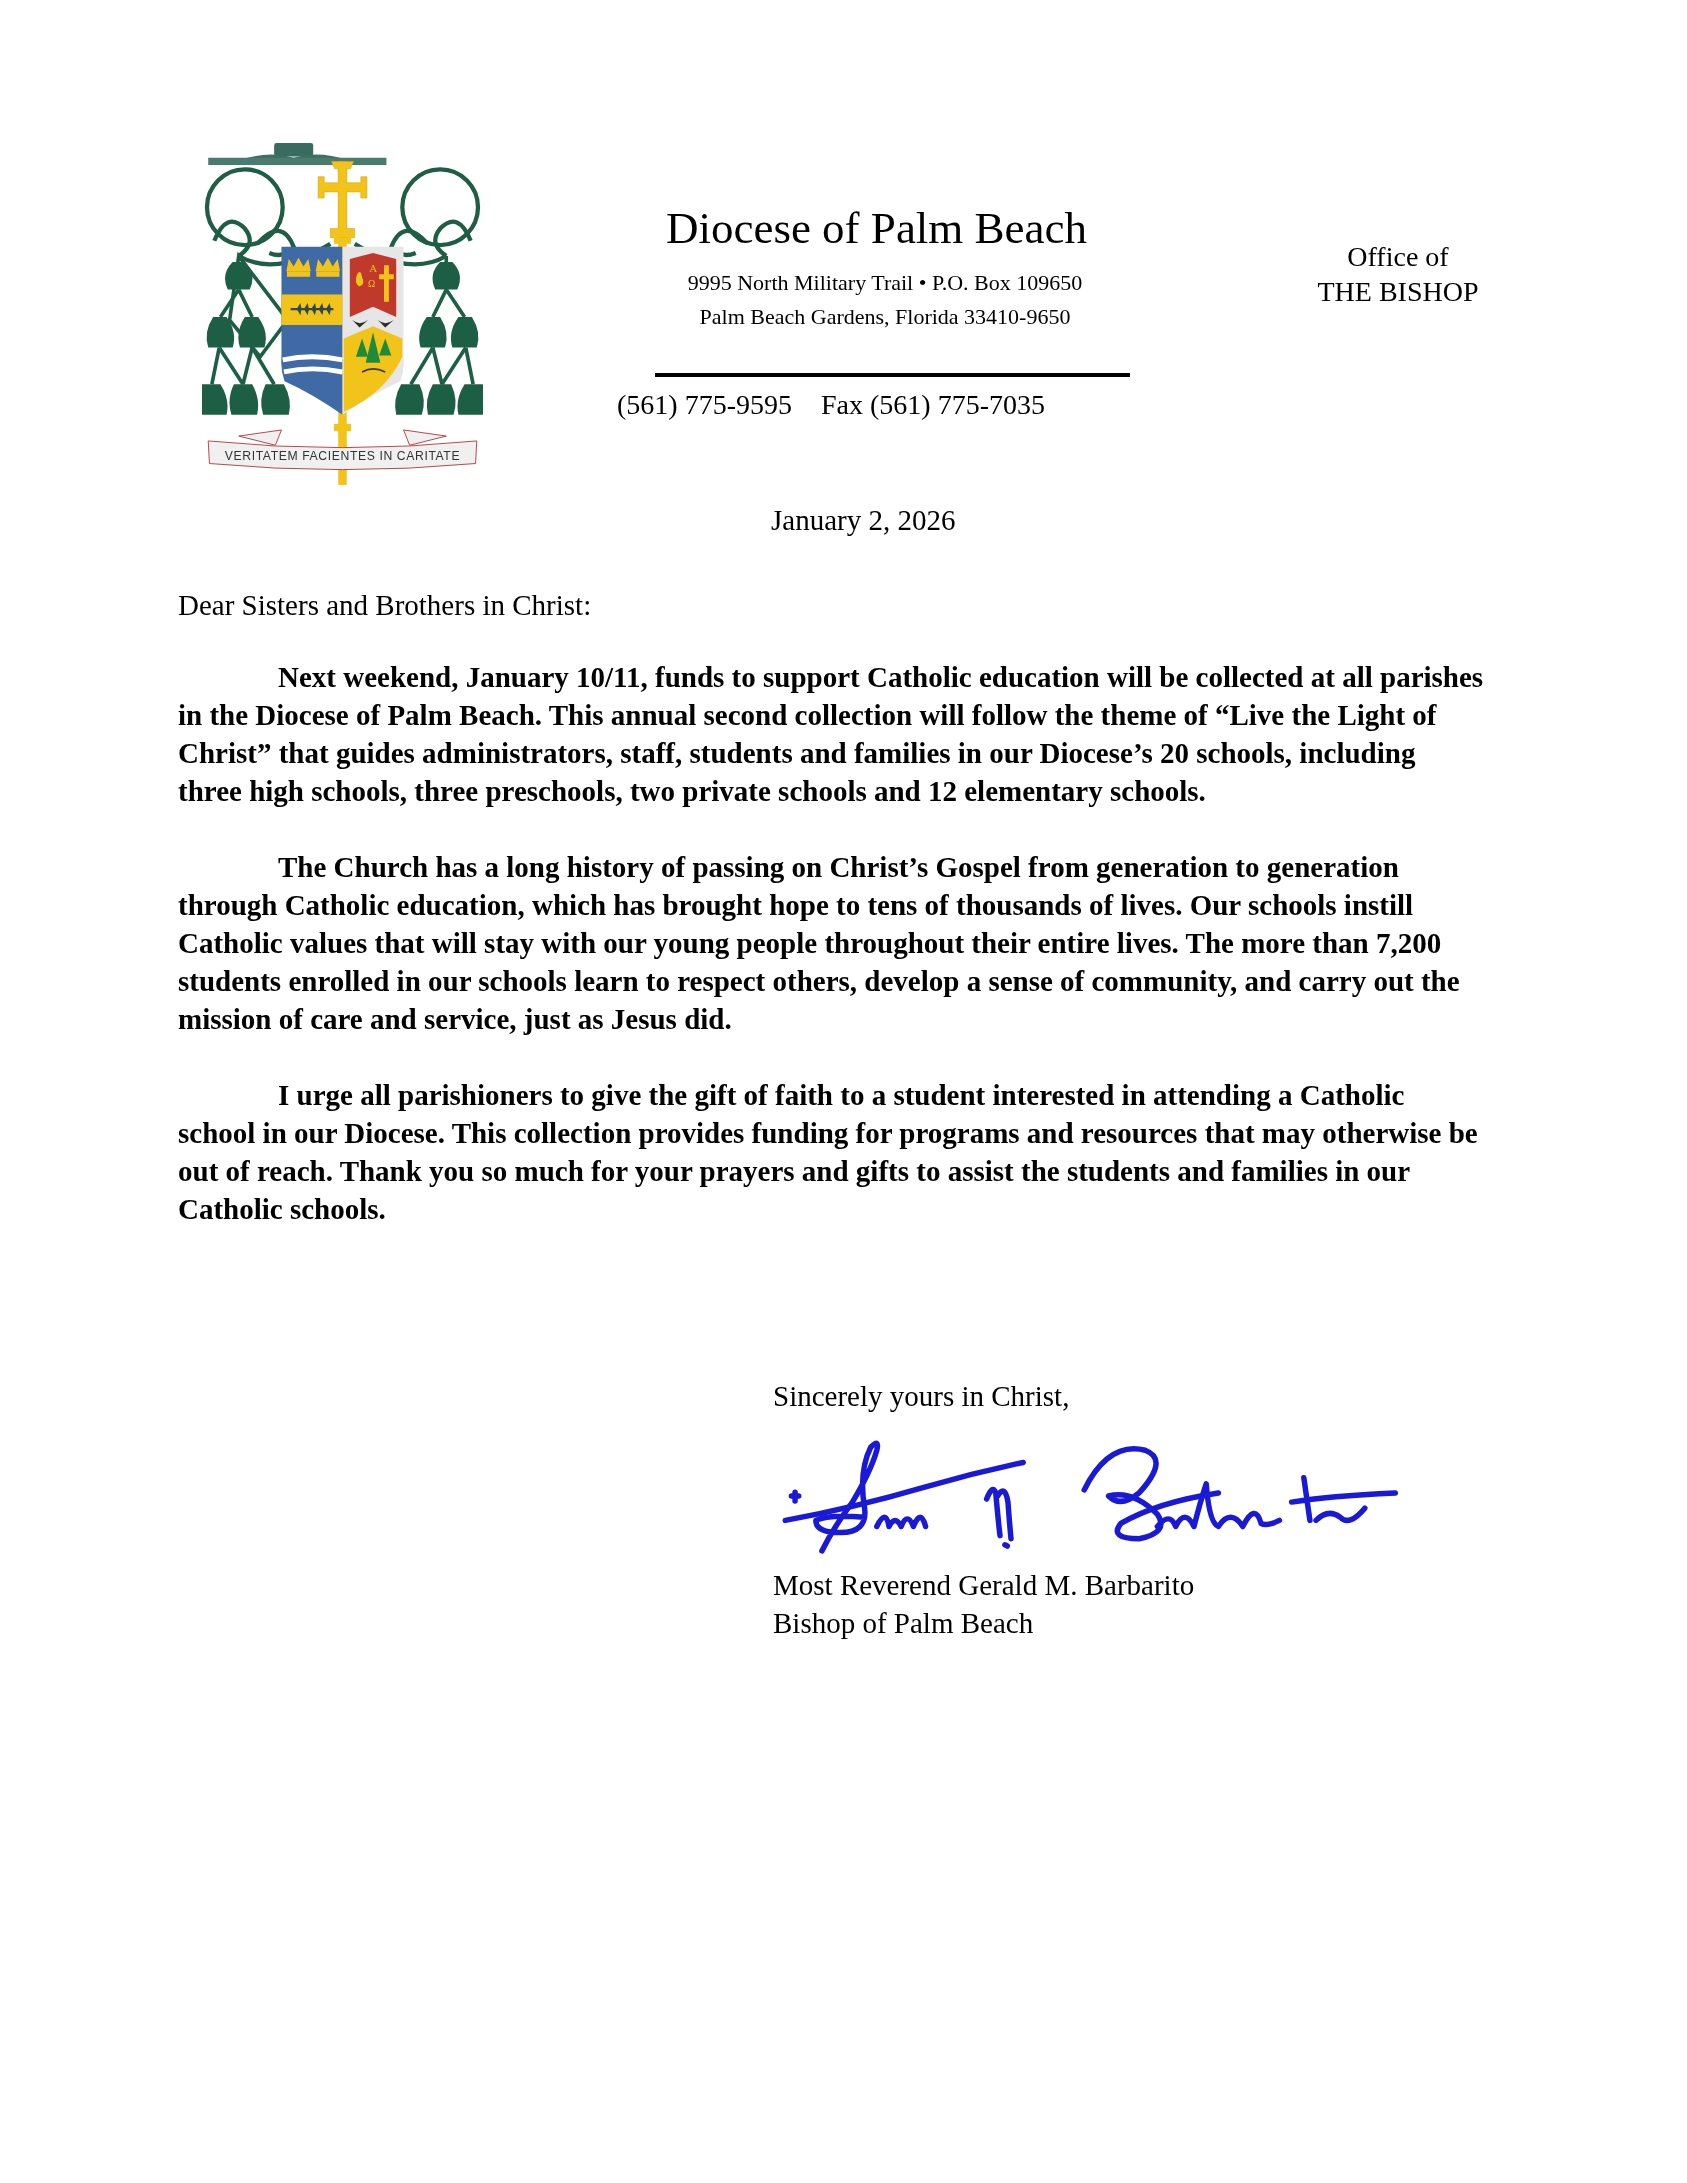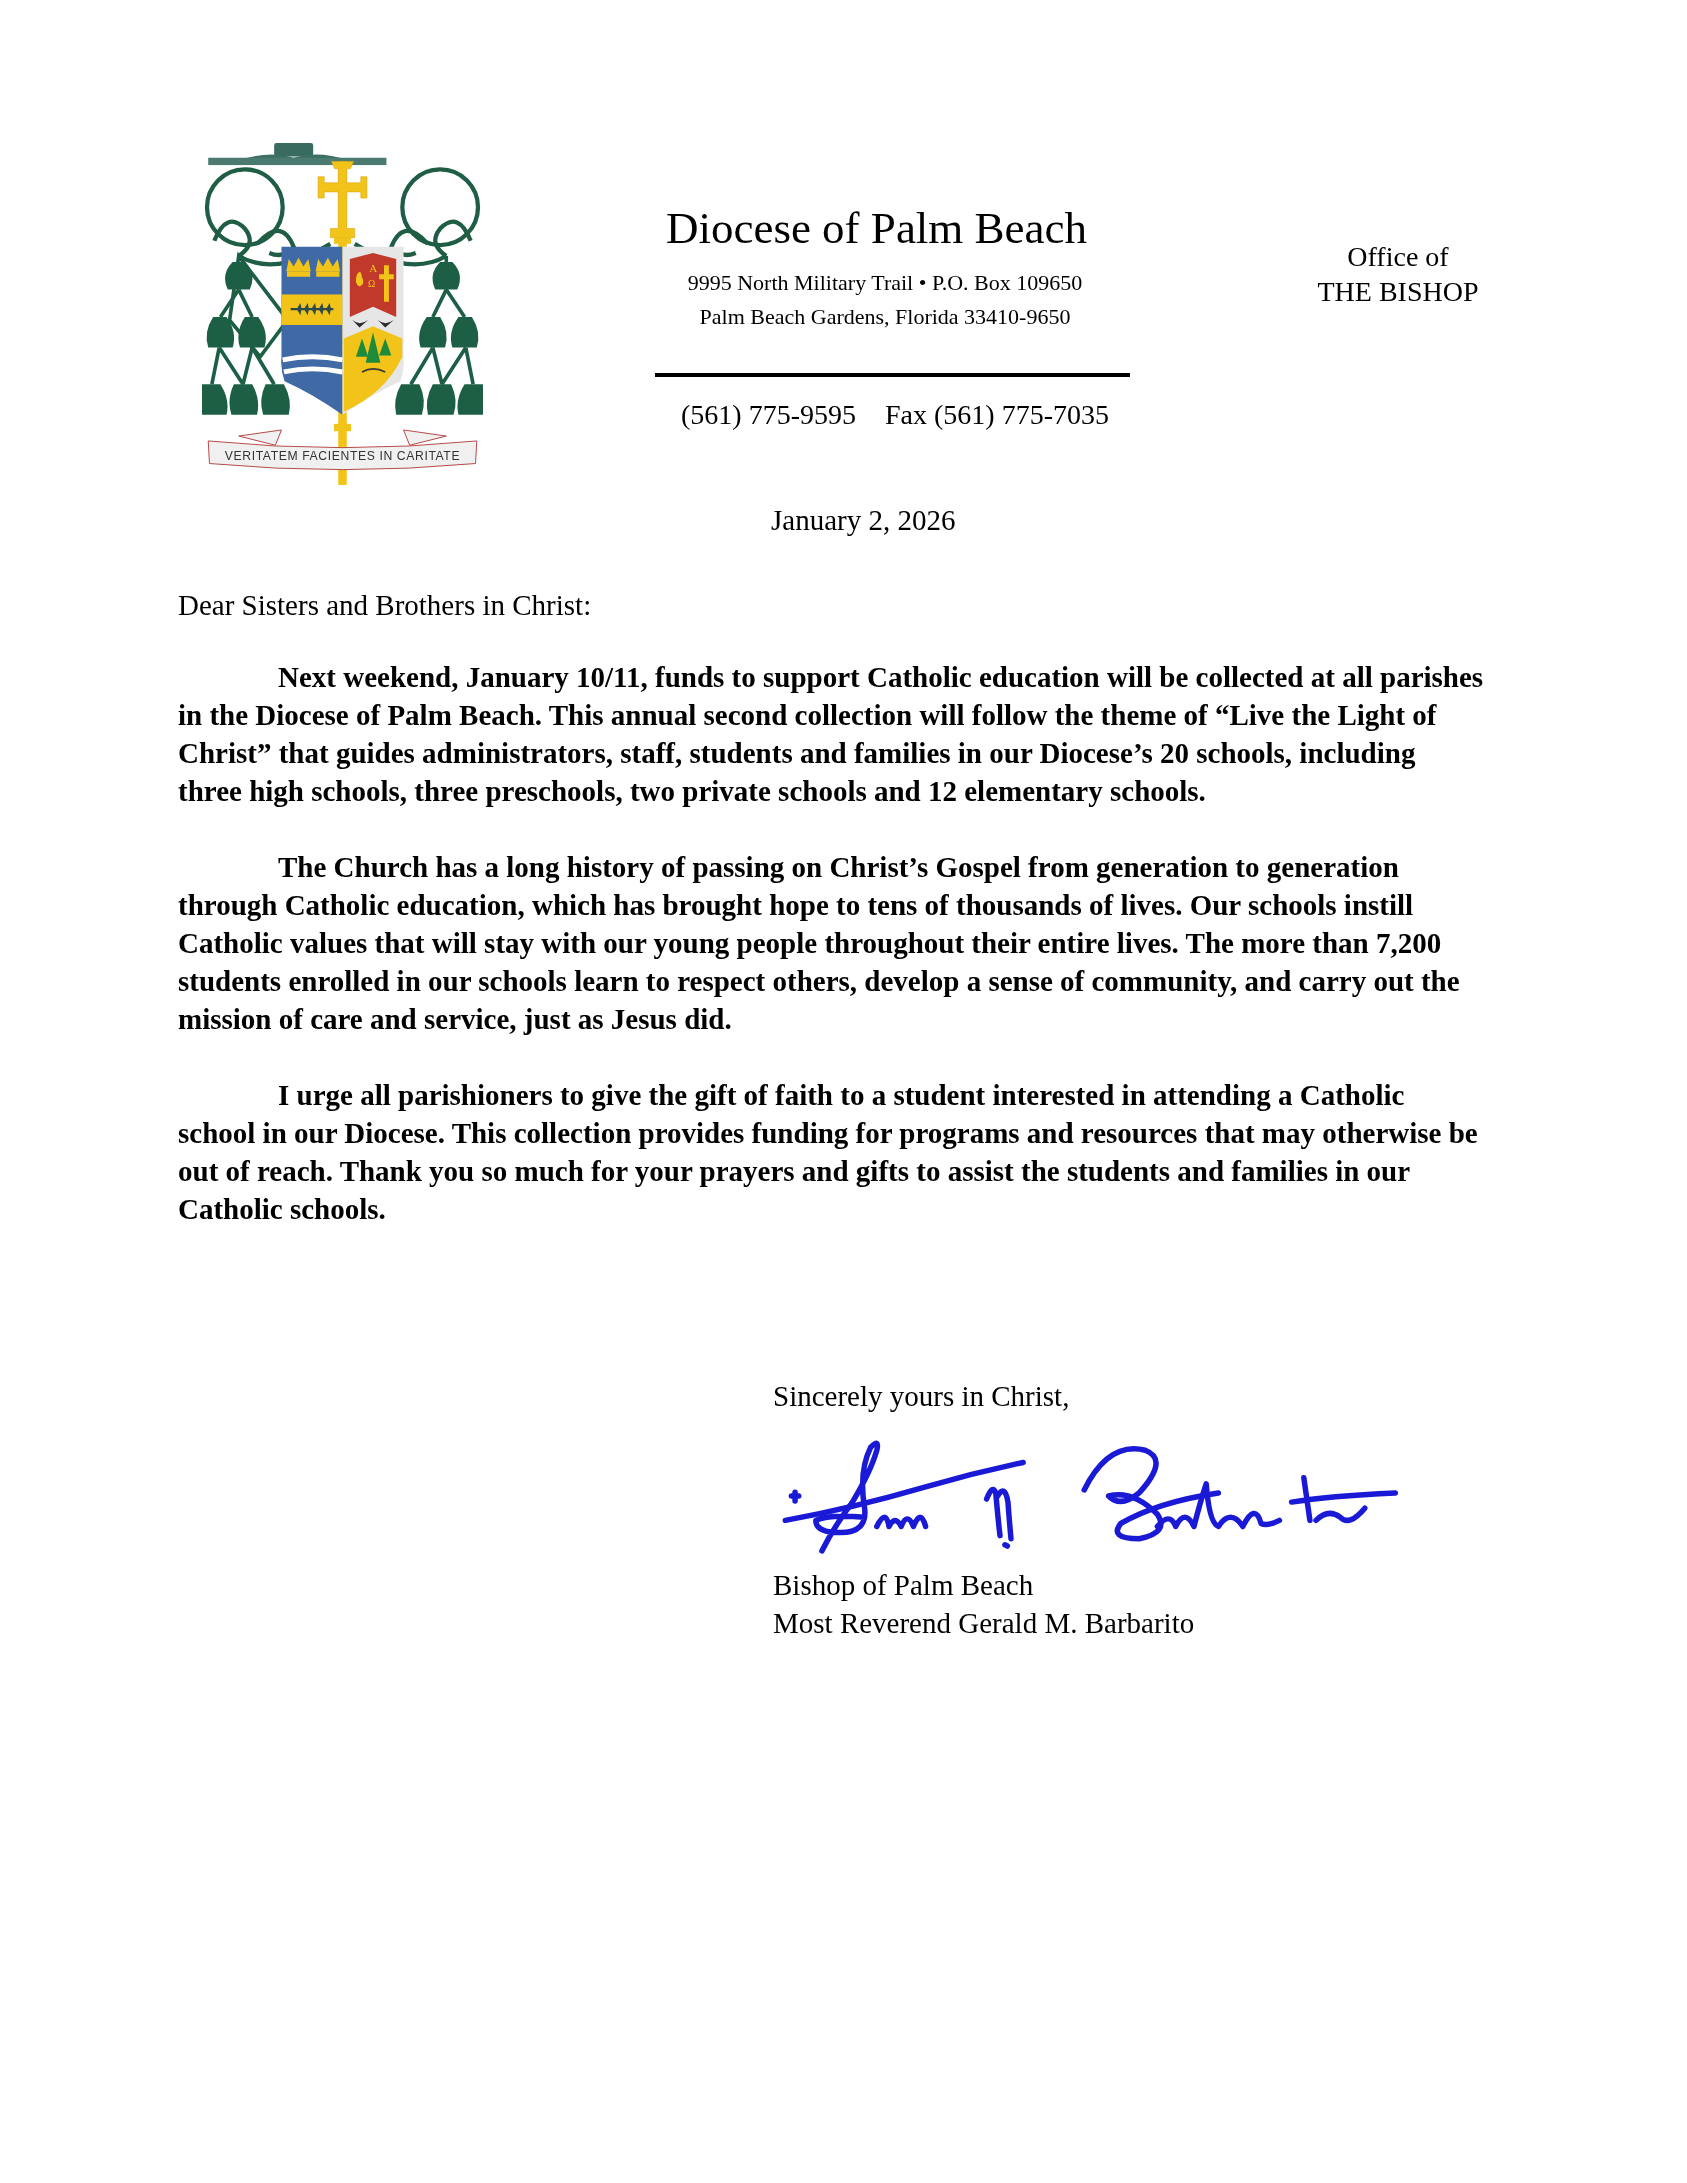--- a/index.html
+++ b/index.html
@@ -3,21 +3,21 @@
   <meta charset="utf-8">
   <style>
     html, body { margin: 0; padding: 0; background: #ffffff; }
     body { width: 1687px; height: 2183px; position: relative; overflow: hidden;
            font-family: "Liberation Serif", "DejaVu Serif", serif; color: #000; }
     .abs { position: absolute; }
     #crest { left: 202px; top: 137px; width: 281px; height: 354px; }
     #title { left: 617px; top: 166px; width: 519px; text-align: center; font-size: 45px; line-height: 1; margin-top: 40px; }
     #address { left: 586px; top: 266px; width: 598px; text-align: center; font-size: 22px; line-height: 34px; }
     #rule { left: 655px; top: 373px; width: 475px; height: 3.7px; background: #000; }
-    #phones { left: 617px; top: 400px; width: 556px; text-align: center; font-size: 28px; line-height: 1.1; }
+    #phones { left: 617px; top: 390px; width: 556px; font-size: 28px; line-height: 1.1; }
     #phones span + span { margin-left: 29px; }
     #office { left: 1276px; top: 239px; width: 244px; text-align: center; font-size: 28px; line-height: 35px; }
     #date { left: 771px; top: 504px; font-size: 29px; }
     #letter { left: 178px; top: 586px; width: 1307px; font-size: 29px; line-height: 38px; }
     #letter p { margin: 0; }
     #salutation { margin-bottom: 34px !important; }
     .para { text-indent: 100px; text-align: left; margin-bottom: 38px !important; font-weight: bold; }
     #closing-line { text-indent: 100px; }
     #signoff { left: 773px; top: 1377px; font-size: 29px; line-height: 38px; }
     #signature { left: 779px; top: 1435px; width: 647px; height: 122px; }
@@ -162,16 +162,16 @@
     <path d="M340 105 Q350 80 355 95 Q360 150 362 165 M358 100 Q370 80 375 110 Q378 150 380 170"></path>
     <path d="M370 180 L374 182"></path>
     <path d="M500 90 Q540 10 600 25 Q640 40 590 95 Q560 120 540 100 Q580 90 620 130 Q640 160 590 170 Q540 170 560 145 Q620 110 720 95"></path>
     <path d="M620 150 Q640 125 650 150 Q665 120 680 150 Q690 110 700 80 Q705 145 720 150 Q740 120 760 150 Q780 110 790 145 Q800 150 820 140"></path>
     <path d="M860 70 L870 140 M840 110 Q900 100 1010 95"></path>
     <path d="M880 140 Q900 120 920 135 Q935 150 960 120"></path>
   </g>
 </svg>
 
 <div id="signer" class="abs">
+  <div>Most Reverend Gerald M. Barbarito</div>
   <div>Bishop of Palm Beach</div>
-  <div>Most Reverend Gerald M. Barbarito</div>
 </div>
 
 
 </body></html>

